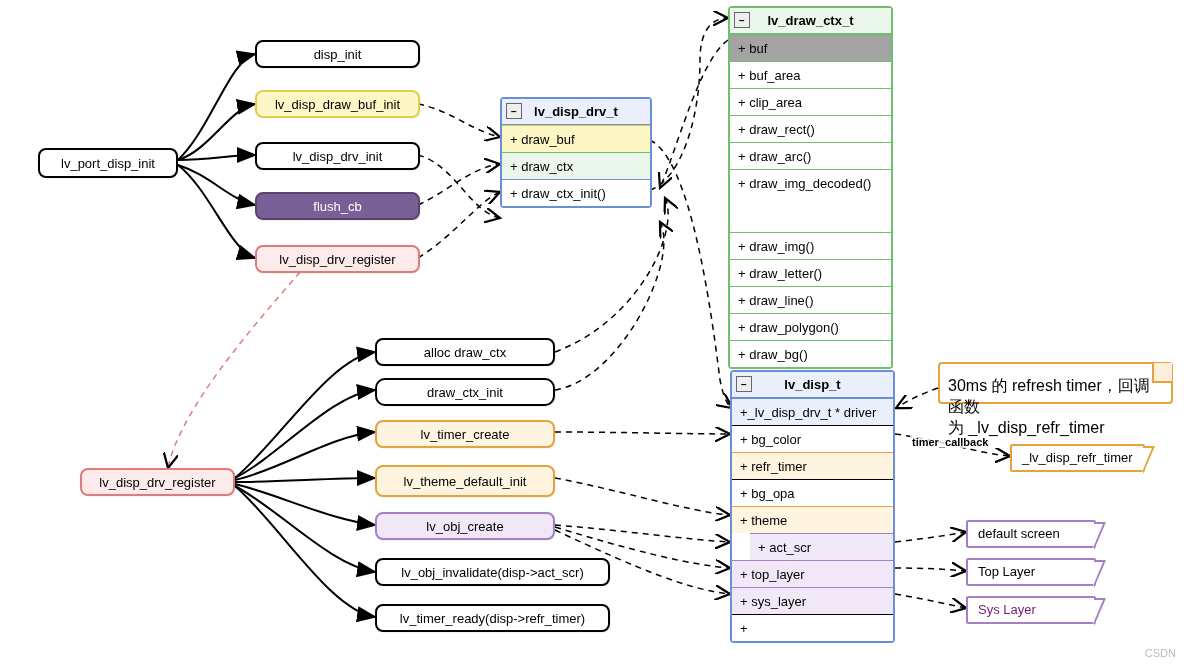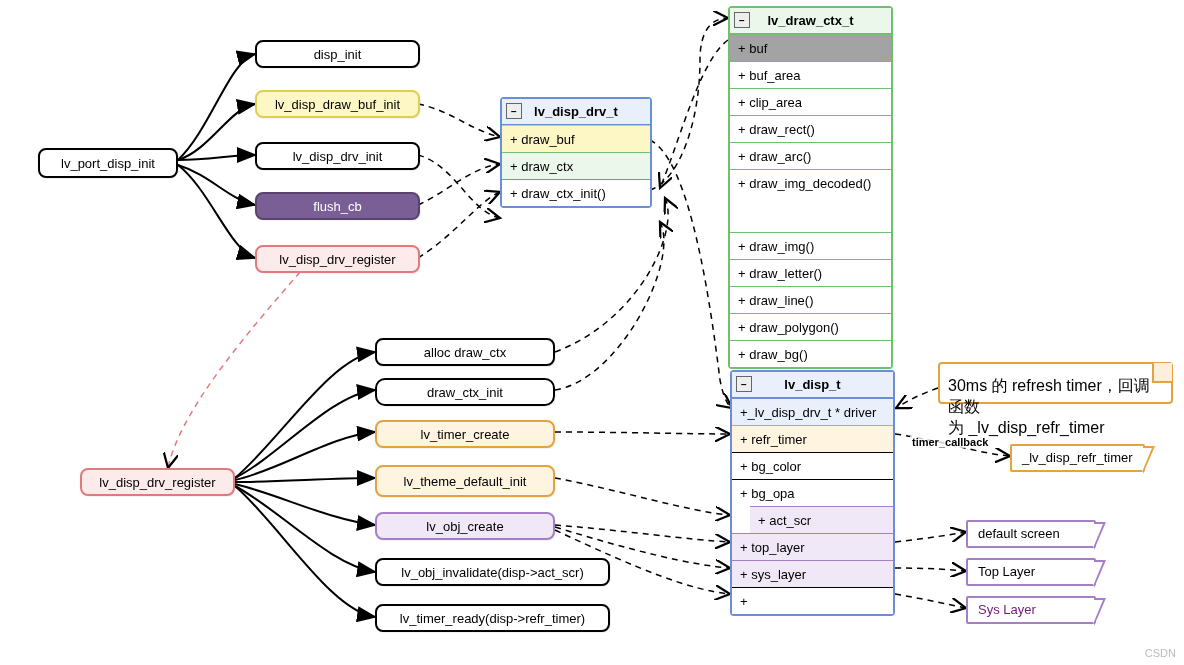--- a/index.html
+++ b/index.html
@@ -183,23 +183,24 @@
     </div>
   </div>
 
 <div class="class-box" style="left:730px; top:370px; width:165px; border-color:#6a8fd6;">
   <div class="class-title" style="border-color:#6a8fd6; background:#e9f0fb;">
     <span class="collapse">−</span>
     <span>lv_disp_t</span>
   </div>
   <div id="disp-rows">
       <div class="class-row" style="background: rgb(233, 240, 251); border-color: rgb(106, 143, 214);">+_lv_disp_drv_t * driver</div>
+      <div class="class-row" style="background: rgb(255, 255, 255); border-color: rgb(0, 0, 0);">+ bg_color</div>
       <div class="class-row" style="background: rgb(255, 244, 224); border-color: rgb(230, 162, 60);">+ refr_timer</div>
-      <div class="class-row" style="background: rgb(255, 255, 255); border-color: rgb(0, 0, 0);">+ bg_color</div>
       <div class="class-row" style="background: rgb(255, 255, 255); border-color: rgb(0, 0, 0);">+ bg_opa</div>
+      <div class="class-row" style="background: rgb(255, 244, 224); border-color: rgb(230, 162, 60);">+ theme</div>
       <div class="class-row" style="background: rgb(240, 232, 247); border-color: rgb(164, 127, 197); margin-left: 18px;">+ act_scr</div>
       <div class="class-row" style="background: rgb(240, 232, 247); border-color: rgb(164, 127, 197);">+ top_layer</div>
       <div class="class-row" style="background: rgb(240, 232, 247); border-color: rgb(164, 127, 197);">+ sys_layer</div>
       <div class="class-row" style="background: rgb(255, 255, 255); border-color: rgb(0, 0, 0);">+</div>
     </div>
 </div>
 
 <div class="note" style="left:938px; top:362px; width:235px; height:42px;">
   <div class="fold"></div>
   <div>30ms 的 refresh timer，回调函数</div>

